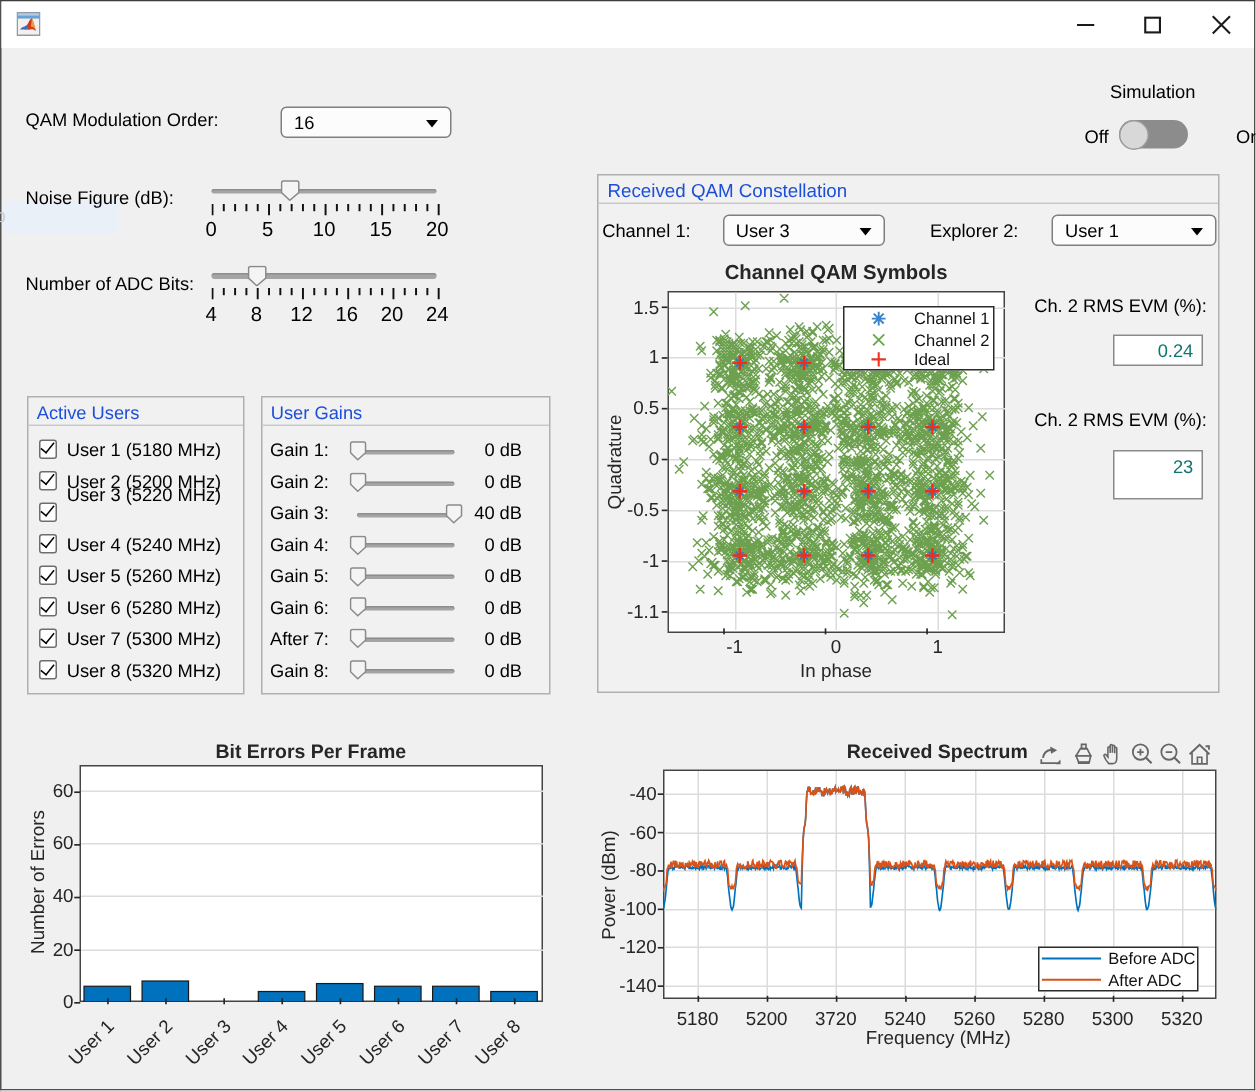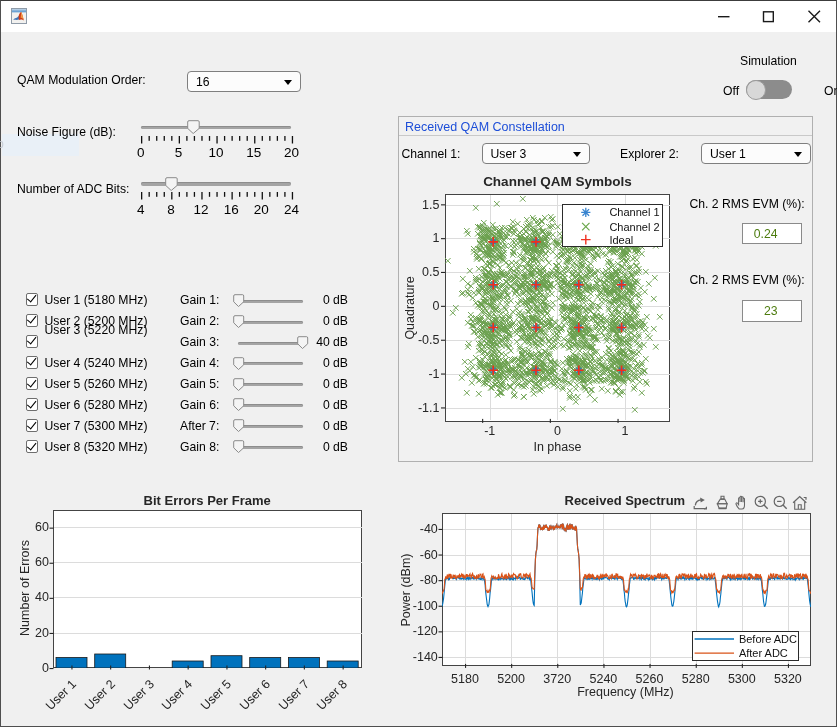--- a/index.html
+++ b/index.html
@@ -8,21 +8,21 @@
 #win { position:absolute; left:0; top:0; width:837px; height:727px; border:1px solid #4f4f4f; border-top-color:#3c3c3c; background:#f0f0f0; }
 #titlebar { position:absolute; left:0; top:0; width:835px; height:31px; background:#ffffff; }
 #title { position:absolute; left:30px; top:9px; font-size:12px; color:#000; }
 .lbl { position:absolute; font-size:12.2px; color:#000; white-space:nowrap; }
 .panel { position:absolute; border:1px solid #b0b0b0; background:#f1f1f1; }
 .ptitle { position:absolute; left:6px; top:3.5px; font-size:12.2px; color:#1d4ed8; }
 .psep { position:absolute; left:0; top:18px; width:100%; border-top:1px solid #c9c9c9; }
 .dd { position:absolute; background:#fcfcfc; border:1px solid #7f7f7f; border-radius:4px; font-size:12.2px; color:#000; }
 .dd span { position:absolute; left:8px; top:3px; }
 .dd i { position:absolute; right:8px; top:7.5px; width:0; height:0; border-left:4.6px solid transparent; border-right:4.6px solid transparent; border-top:5.6px solid #000; }
-.edit { position:absolute; background:#fff; border:1px solid #8a8a8a; font-size:12.2px; color:#4d7c0f; text-align:right; padding:3px 23px 0 0; }
+.edit { position:absolute; background:#fff; border:1px solid #8a8a8a; font-size:12.2px; color:#0f766e; text-align:right; padding:3px 5px 0 0; }
 .cb { position:absolute; width:12.5px; height:12.5px; background:#fff; border:1px solid #6e6e6e; border-radius:2px; }
 .cb:after { content:""; position:absolute; left:2.9px; top:-0.8px; width:4.4px; height:8.4px; border-right:1.9px solid #000; border-bottom:1.9px solid #000; transform:rotate(39deg); }
 .track { position:absolute; height:3.5px; background:#a4a4a4; border-radius:2px; box-shadow:inset 0 1px 0 #8d8d8d; }
 .thumb { position:absolute; }
 .axes { position:absolute; background:#fff; border:1px solid #444; }
 .tick-x { position:absolute; font-size:12.5px; color:#262626; transform:translateX(-50%); white-space:nowrap; }
 .tick-y { position:absolute; font-size:12.5px; color:#262626; text-align:right; transform:translateY(-50%); white-space:nowrap; }
 .btitle { position:absolute; font-size:13.5px; font-weight:bold; color:#262626; white-space:nowrap; transform:translateX(-50%); }
 .grid-h { position:absolute; height:1px; background:#dcdcdc; }
 .grid-v { position:absolute; width:1px; background:#dcdcdc; }
@@ -118,37 +118,45 @@
     <div class="tick-x" style="left:139.7px;top:200.8px;font-size:13.5px;color:#000">4</div>
     <div class="tick-x" style="left:169.9px;top:200.8px;font-size:13.5px;color:#000">8</div>
     <div class="tick-x" style="left:200.0px;top:200.8px;font-size:13.5px;color:#000">12</div>
     <div class="tick-x" style="left:230.2px;top:200.8px;font-size:13.5px;color:#000">16</div>
     <div class="tick-x" style="left:260.3px;top:200.8px;font-size:13.5px;color:#000">20</div>
     <div class="tick-x" style="left:290.5px;top:200.8px;font-size:13.5px;color:#000">24</div>
     <svg class="thumb" style="left:163.6px;top:175.8px" width="14" height="14">
       <path d="M0.7 2 Q0.7 0.7 2 0.7 L11.2 0.7 Q12.2 0.7 12.2 2 L12.2 8.4 L6.2 13.5 L0.7 8.4 Z" fill="#f4f4f4" stroke="#8a8a8a" stroke-width="1"></path>
     </svg>
 
+<div class="panel" style="left:16.5px;top:262.5px;width:145.5px;height:199.5px">
+ <div class="ptitle">Active Users</div>
+      <div class="psep"></div>
+</div>
 <div class="cb" style="left:24.5px;top:292.1px"></div>
     <div class="lbl" style="left:43.5px;top:291.6px">User 1 (5180 MHz)</div>
     <div class="cb" style="left:24.5px;top:313.1px"></div>
     <div class="lbl" style="left:43.5px;top:312.6px">User 2 (5200 MHz)</div>
     <div class="cb" style="left:24.5px;top:334.2px"></div>
     <div class="lbl" style="left:43.5px;top:322px">User 3 (5220 MHz)</div>
     <div class="cb" style="left:24.5px;top:355.2px"></div>
     <div class="lbl" style="left:43.5px;top:354.7px">User 4 (5240 MHz)</div>
     <div class="cb" style="left:24.5px;top:376.3px"></div>
     <div class="lbl" style="left:43.5px;top:375.8px">User 5 (5260 MHz)</div>
     <div class="cb" style="left:24.5px;top:397.3px"></div>
     <div class="lbl" style="left:43.5px;top:396.8px">User 6 (5280 MHz)</div>
     <div class="cb" style="left:24.5px;top:418.3px"></div>
     <div class="lbl" style="left:43.5px;top:417.8px">User 7 (5300 MHz)</div>
     <div class="cb" style="left:24.5px;top:439.4px"></div>
     <div class="lbl" style="left:43.5px;top:438.9px">User 8 (5320 MHz)</div>
 
+<div class="panel" style="left:172.5px;top:262.5px;width:193.5px;height:199.5px">
+ <div class="ptitle">User Gains</div>
+      <div class="psep"></div>
+</div>
 <div class="lbl" style="left:179px;top:292.2px">Gain 1:</div>
     <div class="track" style="left:237px;top:298.7px;width:65px;height:3px"></div>
     <svg class="thumb" style="left:232.0px;top:292.9px" width="12" height="14">
       <path d="M0.7 2 Q0.7 0.7 2 0.7 L9.7 0.7 Q10.7 0.7 10.7 2 L10.7 7.8 L5.5 12.5 L0.7 7.8 Z" fill="#f4f4f4" stroke="#8a8a8a" stroke-width="1"></path>
     </svg>
     <div class="lbl" style="left:347px;top:292.2px;transform:translateX(-100%)">0 dB</div>
     <div class="lbl" style="left:179px;top:313.1px">Gain 2:</div>
     <div class="track" style="left:237px;top:319.6px;width:65px;height:3px"></div>
     <svg class="thumb" style="left:232.0px;top:313.8px" width="12" height="14">
       <path d="M0.7 2 Q0.7 0.7 2 0.7 L9.7 0.7 Q10.7 0.7 10.7 2 L10.7 7.8 L5.5 12.5 L0.7 7.8 Z" fill="#f4f4f4" stroke="#8a8a8a" stroke-width="1"></path>
@@ -271,21 +279,21 @@
         <rect x="0" y="47.6" width="4" height="1.1" fill="#262626"></rect>
         <rect x="0" y="13.8" width="4" height="1.1" fill="#262626"></rect>
       </g>
     </svg>
 <div class="tick-x" style="left:556.4px;top:438.5px">In phase</div>
 <div class="lbl" style="left:408.5px;top:307px;font-size:12.5px;color:#262626;transform:translate(-50%,-50%) rotate(-90deg)">Quadrature</div>
 
 <div class="lbl" style="left:688.5px;top:196px">Ch. 2 RMS EVM (%):</div>
 <div class="edit" style="left:741px;top:222px;width:59.5px;height:21px">0.24</div>
 <div class="lbl" style="left:688.5px;top:272px">Ch. 2 RMS EVM (%):</div>
-<div class="edit" style="left:741px;top:298.5px;width:59.5px;height:22px">23</div>
+<div class="edit" style="left:741px;top:298.5px;width:59.5px;height:33px">23</div>
 
 <div class="btitle" style="left:206.2px;top:492px;font-size:13px">Bit Errors Per Frame</div>
 <div class="axes" style="left:51.7px;top:508.6px;width:309.6px;height:158px"></div>
 <div class="grid-h" style="left:52.7px;top:631.5px;width:308px"></div>
     <div class="grid-h" style="left:52.7px;top:596.4px;width:308px"></div>
     <div class="grid-h" style="left:52.7px;top:561.3px;width:308px"></div>
     <div class="grid-h" style="left:52.7px;top:526.2px;width:308px"></div>
     <svg style="position:absolute;left:51.7px;top:508.6px" width="310" height="158">
       <rect x="3.0" y="147.5" width="31" height="10.5" fill="#0072BD" stroke="#1a1a1a" stroke-width="0.8"></rect>
       <rect x="41.7" y="144.0" width="31" height="14.0" fill="#0072BD" stroke="#1a1a1a" stroke-width="0.8"></rect>

